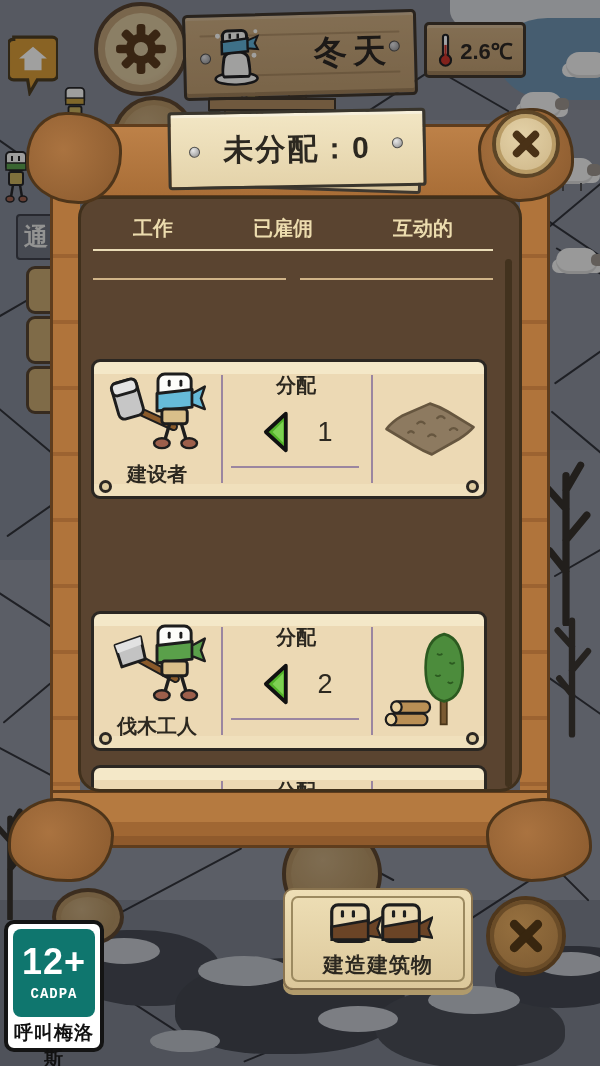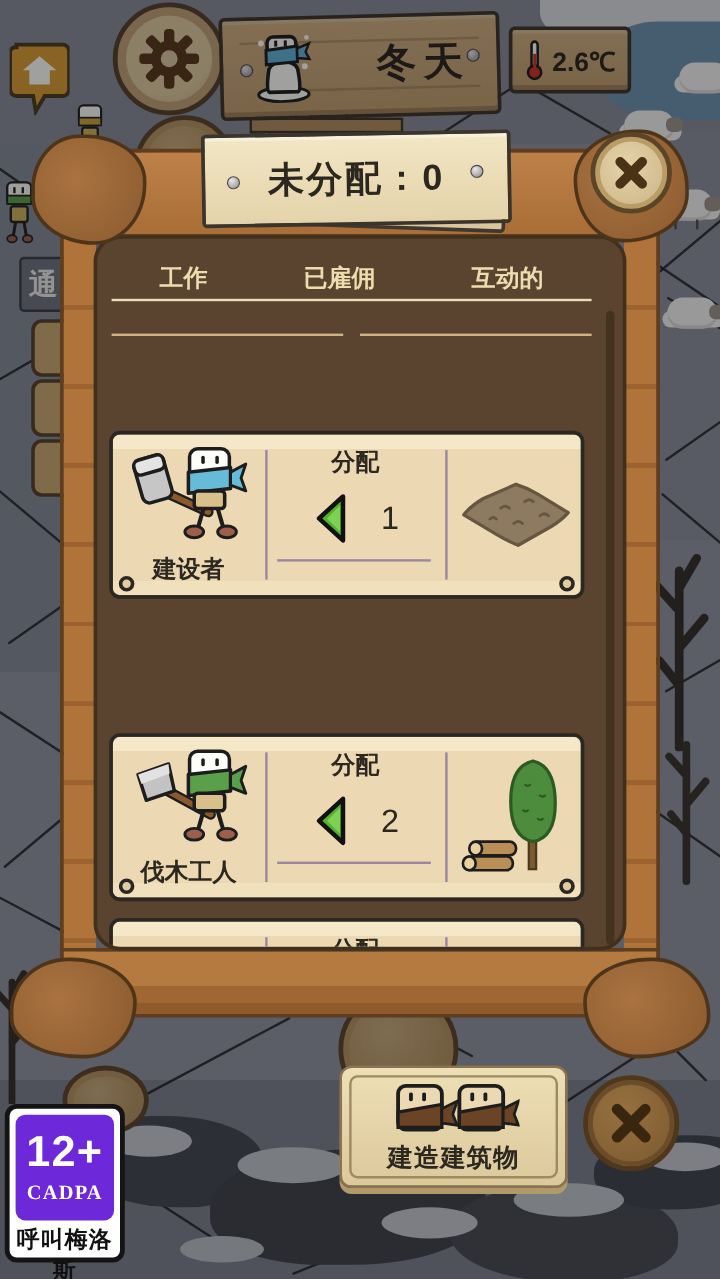--- a/index.html
+++ b/index.html
@@ -59,21 +59,21 @@
           transform:rotate(-1deg);z-index:4;display:flex;align-items:center;justify-content:center;
           box-shadow:inset 0 3px 0 rgba(255,255,255,.4);}
   .banner-text{font-size:30px;font-weight:bold;color:#2c2820;letter-spacing:2px;}
   .closebtn-top{position:absolute;left:492px;top:110px;width:60px;height:60px;border-radius:50%;
                 background:radial-gradient(circle at 42% 38%,#e4d2a8,#cbb384);
                 border:4px solid #5c4526;box-shadow:inset 0 0 0 4px #b99c66;z-index:5;}
   .xbar{position:absolute;left:50%;top:50%;border-radius:5px;background:#4a3217;}
   .xbar.a{transform:translate(-50%,-50%) rotate(45deg);}
   .xbar.b{transform:translate(-50%,-50%) rotate(-45deg);}
   
-  .tabs{position:absolute;left:12px;top:12px;width:400px;height:34px;display:flex;justify-content:space-around;align-items:flex-end;}
+  .tabs{position:absolute;left:12px;top:12px;width:400px;height:34px;display:flex;justify-content:space-around;align-items:center;}
   .tab{font-size:20px;font-weight:bold;color:#ecdcae;padding:0 6px;}
   .tabs-underline{position:absolute;left:12px;top:50px;width:400px;height:2px;background:#e9dcb6;}
   .sec-head{position:absolute;left:12px;width:400px;height:32px;display:flex;align-items:center;gap:14px;}
   .sec-line{flex:1;height:2px;background:#d0b488;}
   .sec-title{font-size:21px;font-weight:bold;color:#d6bf94;letter-spacing:2px;}
   .scrollbar{position:absolute;left:424px;top:60px;width:7px;height:528px;background:#42321e;border-radius:4px;}
   
   .card{position:absolute;left:10px;width:396px;height:140px;
         background:linear-gradient(180deg,#f4e8c8 0 12px,#ecd9b4 12px 122px,#f0e0bc 122px);
         border:3px solid #2b2722;border-radius:9px;box-sizing:border-box;}
@@ -92,24 +92,24 @@
             background:linear-gradient(180deg,#eedfb6,#dcc89b);border:2px solid #8a7450;
             box-shadow:0 5px 0 #b09a6b;box-sizing:border-box;z-index:6;}
   .call-btn .inner{position:absolute;inset:6px;border:2px solid #9c8a60;border-radius:7px;}
   .call-label{position:absolute;left:0;bottom:9px;width:100%;text-align:center;font-size:21px;font-weight:bold;color:#2c2820;letter-spacing:1px;}
   .closebtn-bottom{position:absolute;left:486px;top:896px;width:72px;height:72px;border-radius:50%;
                    background:radial-gradient(circle at 40% 35%,#96703f,#7a5830);
                    border:4px solid #4f371c;box-shadow:inset 0 0 0 4px #6a4c28;z-index:6;}
   
   .cadpa{position:absolute;left:4px;top:920px;width:100px;height:132px;background:#fff;border:4px solid #141414;
          border-radius:10px;box-sizing:border-box;z-index:7;text-align:center;}
-  .cadpa-blue{margin:5px auto 0;width:82px;height:88px;background:#6d28d9;border-radius:8px;
+  .cadpa-blue{margin:5px auto 0;width:82px;height:88px;background:#0f766e;border-radius:8px;
               display:flex;flex-direction:column;align-items:center;justify-content:center;}
   .cadpa-age{font-size:36px;font-weight:bold;color:#fff;line-height:1;letter-spacing:1px;}
-  .cadpa-org{font-family:Liberation Serif, serif;font-size:17px;font-weight:bold;color:#fff;letter-spacing:1px;margin-top:6px;}
+  .cadpa-org{font-family:Liberation Mono, monospace;font-size:14px;font-weight:bold;color:#fff;letter-spacing:1px;margin-top:6px;}
   .cadpa-cap{font-size:19px;font-weight:bold;color:#111;margin-top:3px;letter-spacing:1px;}
 </style>
 </head>
 <body>
 
 <div class="screen">
 
   <div class="bg">
     <div class="patch" style="left:0;top:0;width:600px;height:120px;background:#868b95;"></div>
     <div class="patch" style="left:0;top:120px;width:150px;height:440px;background:#848a95;"></div>

